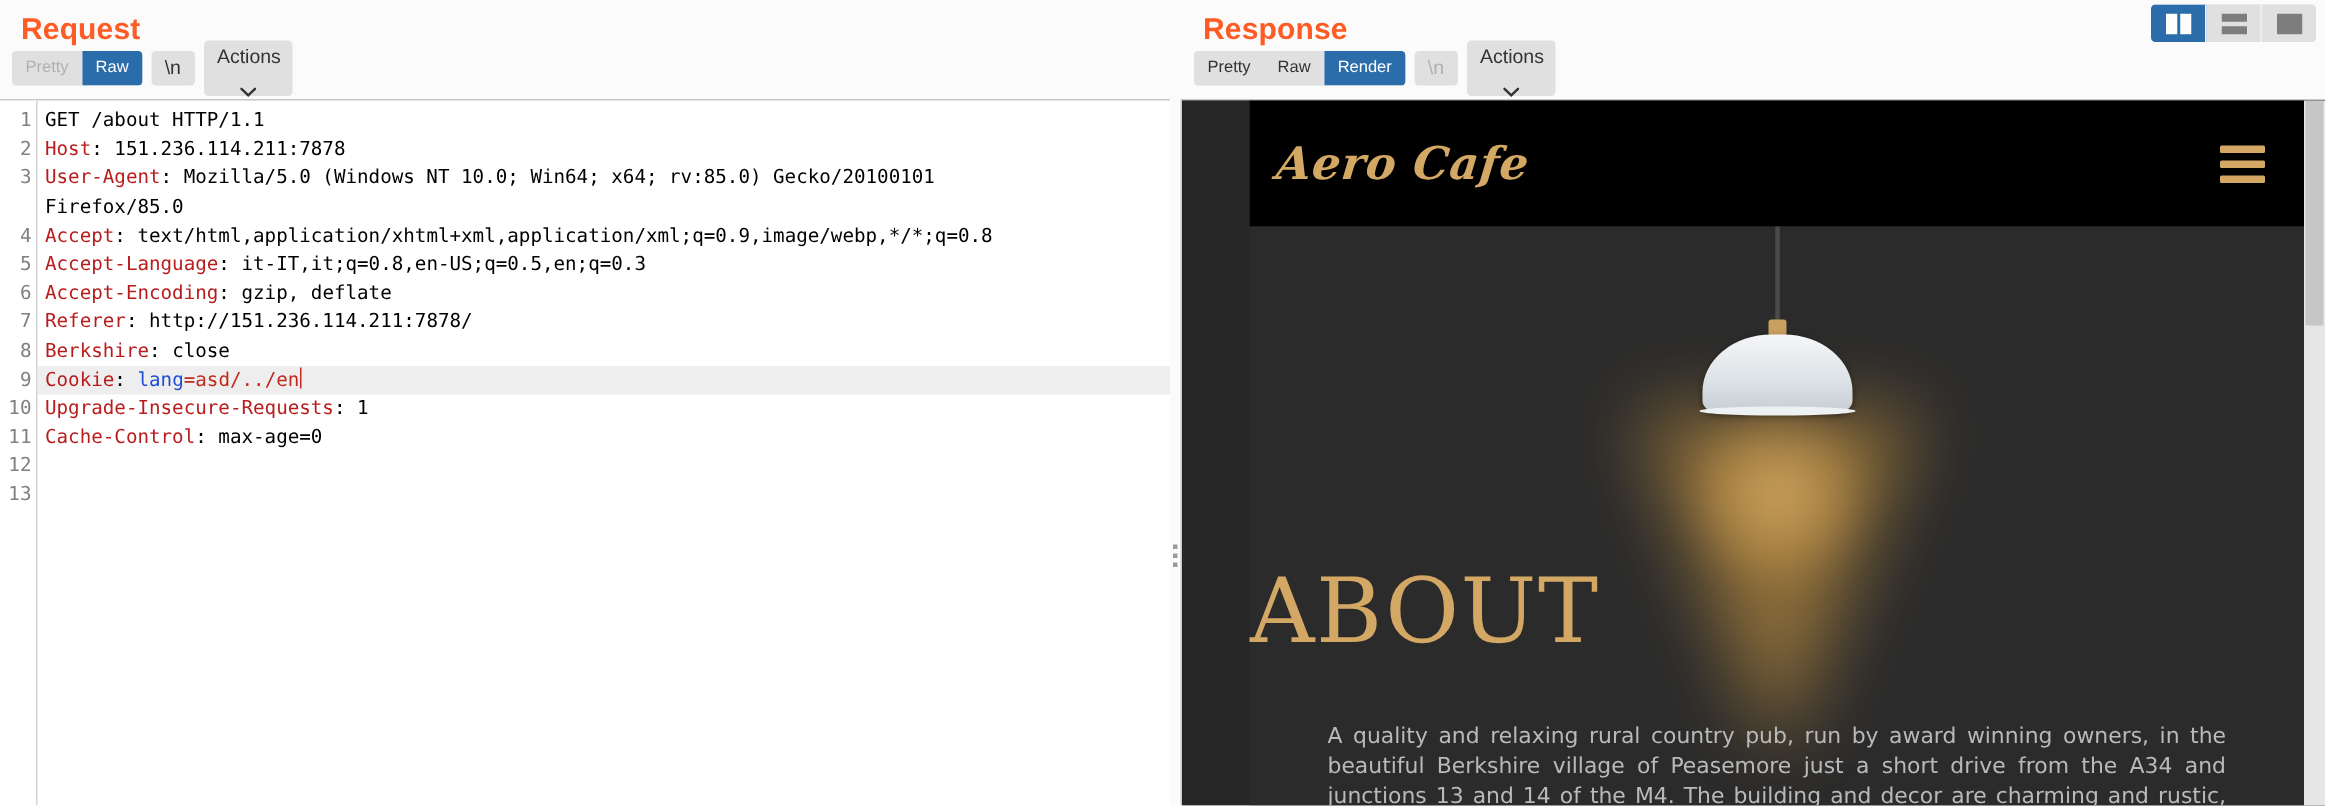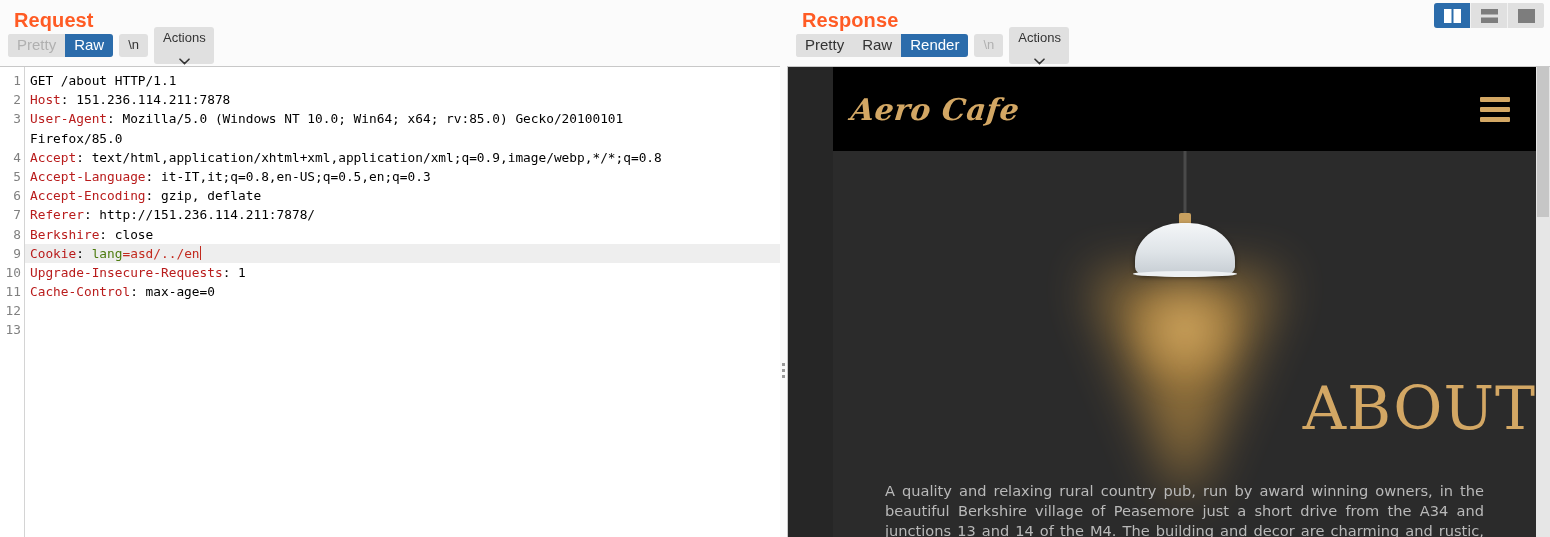--- a/index.html
+++ b/index.html
@@ -43,21 +43,21 @@
     padding: 4px 0 6px 8px;
     height: 22px;
   }
   .seg {
     display: flex;
     background: #e0e0e0;
     border-radius: 3px;
     overflow: hidden;
   }
   .seg .btn {
-    font-size: 15px;
+    font-size: 11px;
     padding: 3px 9px 4px 9px;
     color: #333333;
     background: #e0e0e0;
     border: none;
     cursor: pointer;
     line-height: 16px;
     white-space: nowrap;
   }
   .seg .btn.disabled {
     color: #b0b0b0;
@@ -127,21 +127,21 @@
     overflow: hidden;
   }
   .code .ln {
     height: 19.2px;
     white-space: pre;
     padding-left: 5px;
     color: #000000;
   }
   .code .ln.hl { background: #eeeeee; }
   .hdr-name { color: #b91c1c; }
-  .param-name { color: #4d7c0f; }
+  .param-name { color: #1d4ed8; }
   .param-val { color: #c22a1e; }
   .caretbar {
     display: inline-block;
     width: 1px;
     height: 14px;
     background: #c22a1e;
     vertical-align: -2px;
     margin-left: 0px;
   }
 
@@ -344,21 +344,21 @@
     height: 120px;
     background: radial-gradient(ellipse at center, rgba(255,205,120,0.55) 0%, rgba(255,190,90,0.18) 55%, rgba(0,0,0,0) 72%);
     filter: blur(12px);
   }
 
   .about-title {
     position: absolute;
     top: 222px;
     left: 0;
     right: 0;
-    text-align: right;
+    text-align: left;
     font-family: "DejaVu Serif", serif;
     font-size: 60px;
     color: #d3a764;
     letter-spacing: 1px;
     line-height: 70px;
   }
   .about-body {
     position: absolute;
     top: 330px;
     left: 52px;

